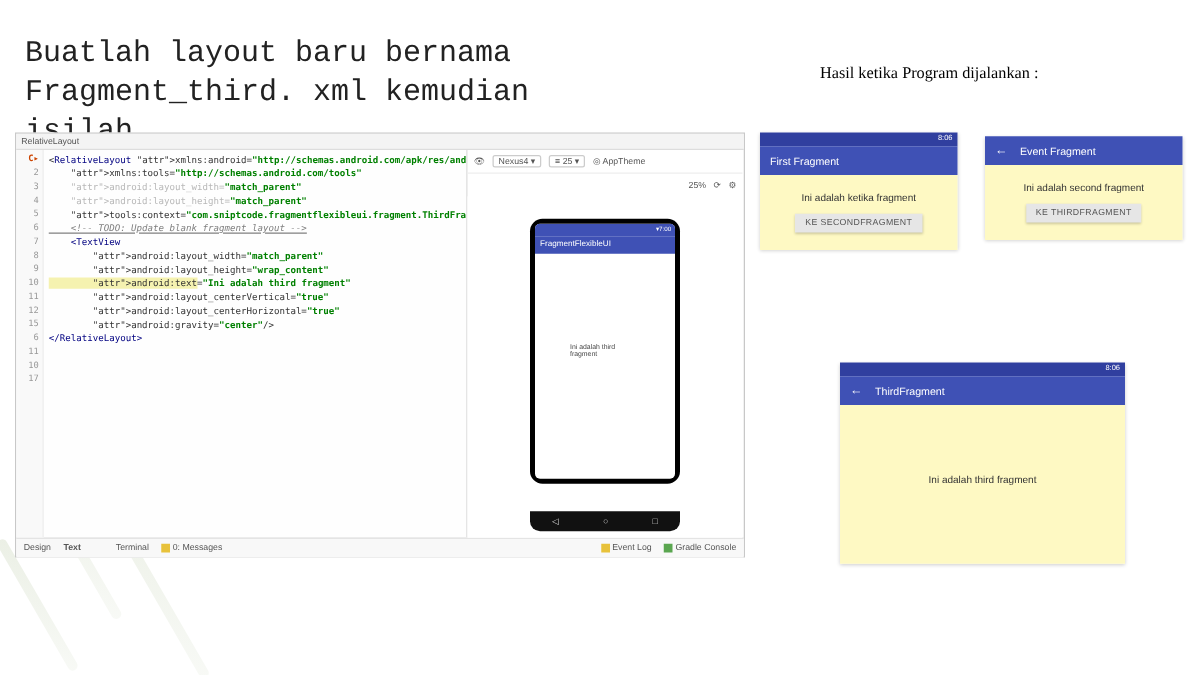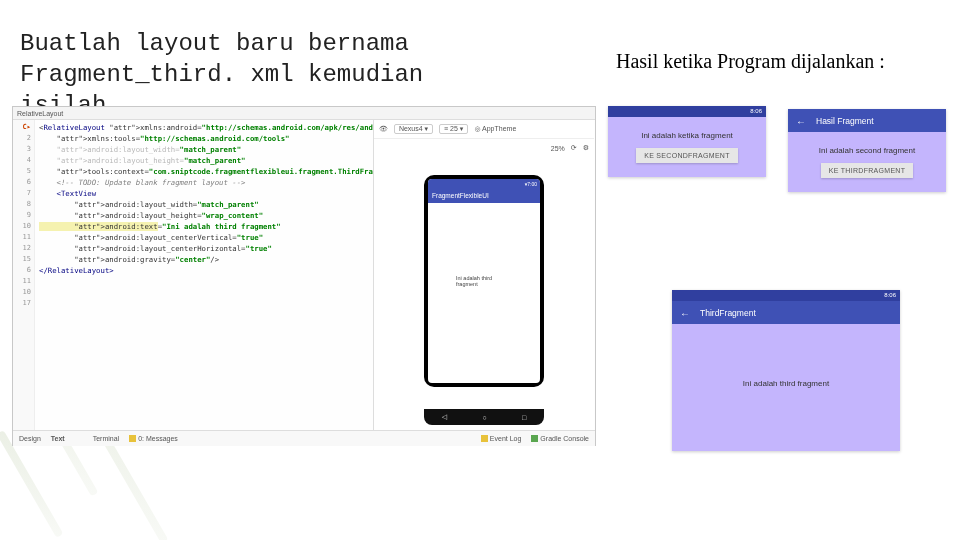--- a/index.html
+++ b/index.html
@@ -26,23 +26,23 @@
     left: 20px;
     font-family: "Courier New", monospace;
     font-size: 24px;
     line-height: 1.3;
     color: #222;
     width: 480px;
   }
   .result-title {
     position: absolute;
     top: 50px;
-    left: 616px;
+    left: 656px;
     font-family: "Times New Roman", serif;
-    font-size: 20px;
+    font-size: 13px;
     color: #000;
   }
   
   .ide {
     position: absolute;
     top: 106px;
     left: 12px;
     width: 582px;
     height: 338px;
     border: 1px solid #c8c8c8;
@@ -80,21 +80,21 @@
     font-family: Consolas, monospace;
     font-size: 7.3px;
     line-height: 11px;
     padding: 2px 4px;
     white-space: pre;
     color: #333;
     overflow: hidden;
   }
   .code-area .str { color: #008000; font-weight: bold; }
   .code-area .tag { color: #000080; }
-  .code-area .cmt { color: #808080; font-style: italic; }
+  .code-area .cmt { color: #808080; font-style: italic; text-decoration: underline; }
   .code-area .hl { background: #f5f2b0; }
   .code-area .dim { color: #b8b8b8; }
   .ide-split-right {
     width: 220px;
     border-left: 1px solid #ddd;
     background: #fff;
     position: relative;
     display: flex;
     flex-direction: column;
   }
@@ -216,21 +216,21 @@
   .shot-status {
     height: 11px;
     background: #303f9f;
     color: #fff;
     text-align: right;
     padding-right: 4px;
     font-size: 6px;
     line-height: 11px;
   }
   .shot-body {
-    background: #c4b5fd;
+    background: #fef9c3;
     padding: 14px;
     text-align: center;
   }
   .shot-body .txt { font-size: 8px; color: #333; margin-bottom: 8px; }
   .shot-body .btn {
     display: inline-block;
     background: #e6e6e6;
     color: #555;
     font-size: 7px;
     padding: 4px 8px;
@@ -316,30 +316,31 @@
     </div>
     <div class="ide-bottom-right">
       <span><span class="sq yellow"></span><span>Event Log</span></span>
       <span><span class="sq green"></span><span>Gradle Console</span></span>
     </div>
   </div>
 </div>
 
 <div class="shot" style="top:106px;left:608px;width:158px;">
   <div class="shot-status">8:06</div>
+  <div class="shot-appbar">First Fragment</div>
   <div class="shot-body">
     <div class="txt">Ini adalah ketika fragment</div>
     <div class="btn">KE SECONDFRAGMENT</div>
   </div>
 </div>
 
 <div class="shot" style="top:109px;left:788px;width:158px;">
   <div class="shot-appbar">
     <span class="back-arrow">←</span>
-    <span>Hasil Fragment</span>
+    <span>Event Fragment</span>
   </div>
   <div class="shot-body">
     <div class="txt">Ini adalah second fragment</div>
     <div class="btn">KE THIRDFRAGMENT</div>
   </div>
 </div>
 
 <div class="shot" style="top:290px;left:672px;width:228px;">
   <div class="shot-status"><span>8:06</span></div>
   <div class="shot-appbar">

